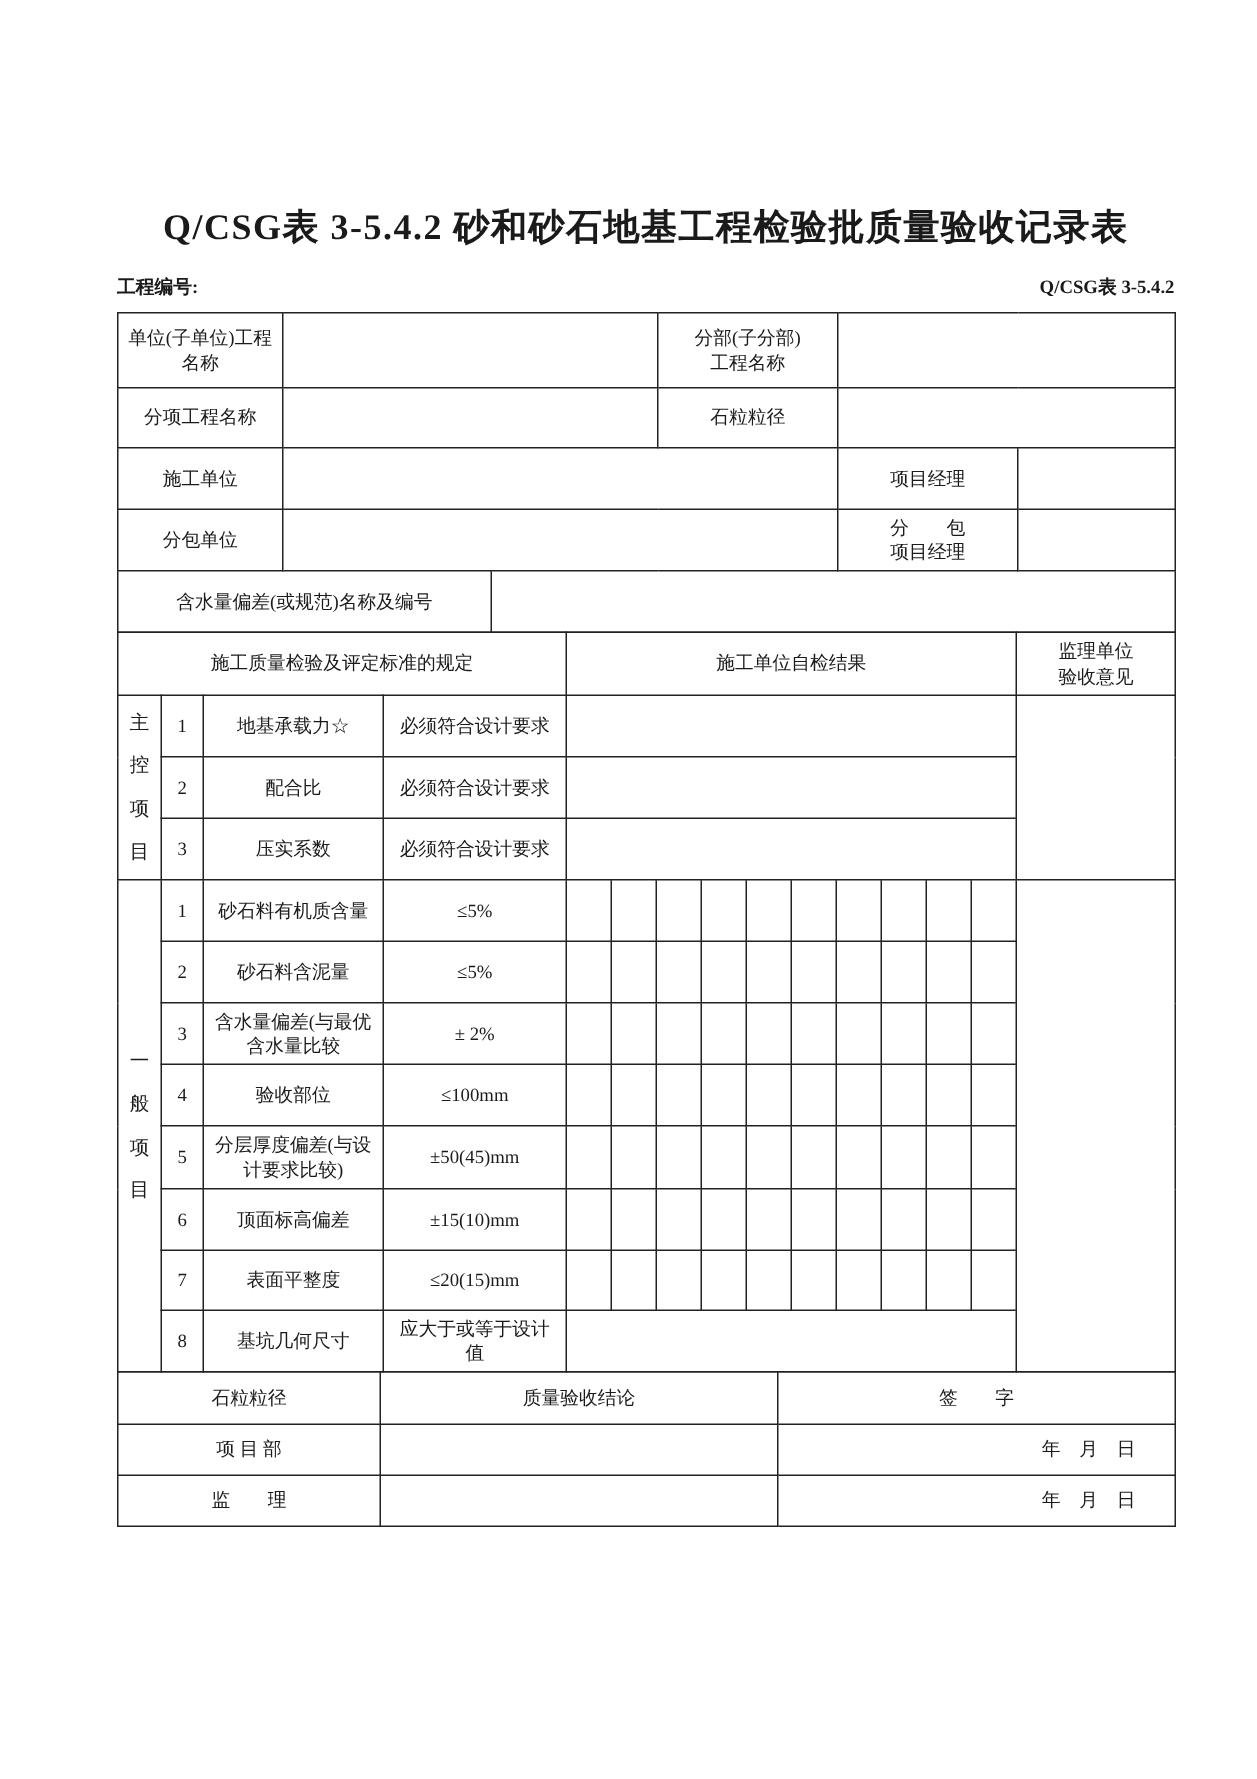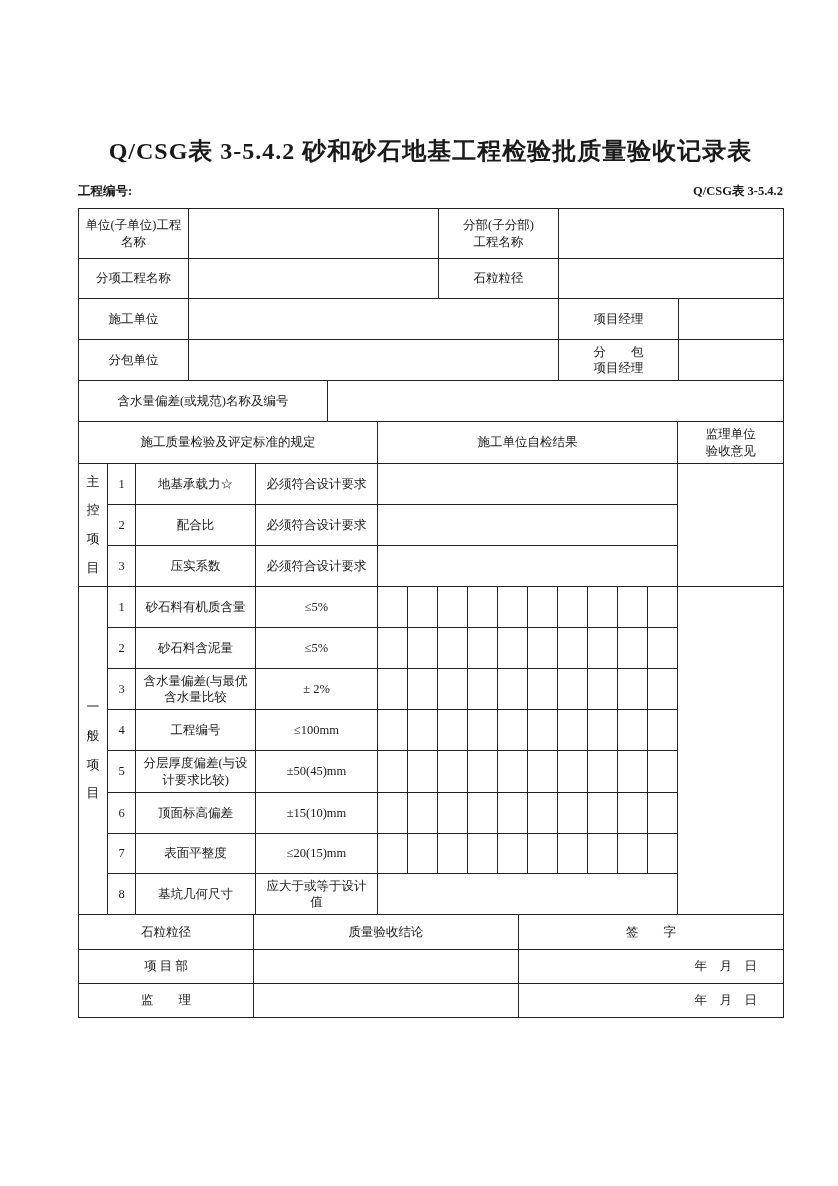--- a/index.html
+++ b/index.html
@@ -181,21 +181,21 @@
           <td></td>
           <td></td>
           <td></td>
           <td></td>
           <td></td>
           <td></td>
           <td></td>
     </tr>
     <tr class="h41">
       <td>4</td>
-      <td>工程编号</td>
+      <td>验收部位</td>
       <td>≤100mm</td>
       <td></td>
           <td></td>
           <td></td>
           <td></td>
           <td></td>
           <td></td>
           <td></td>
           <td></td>
           <td></td>

